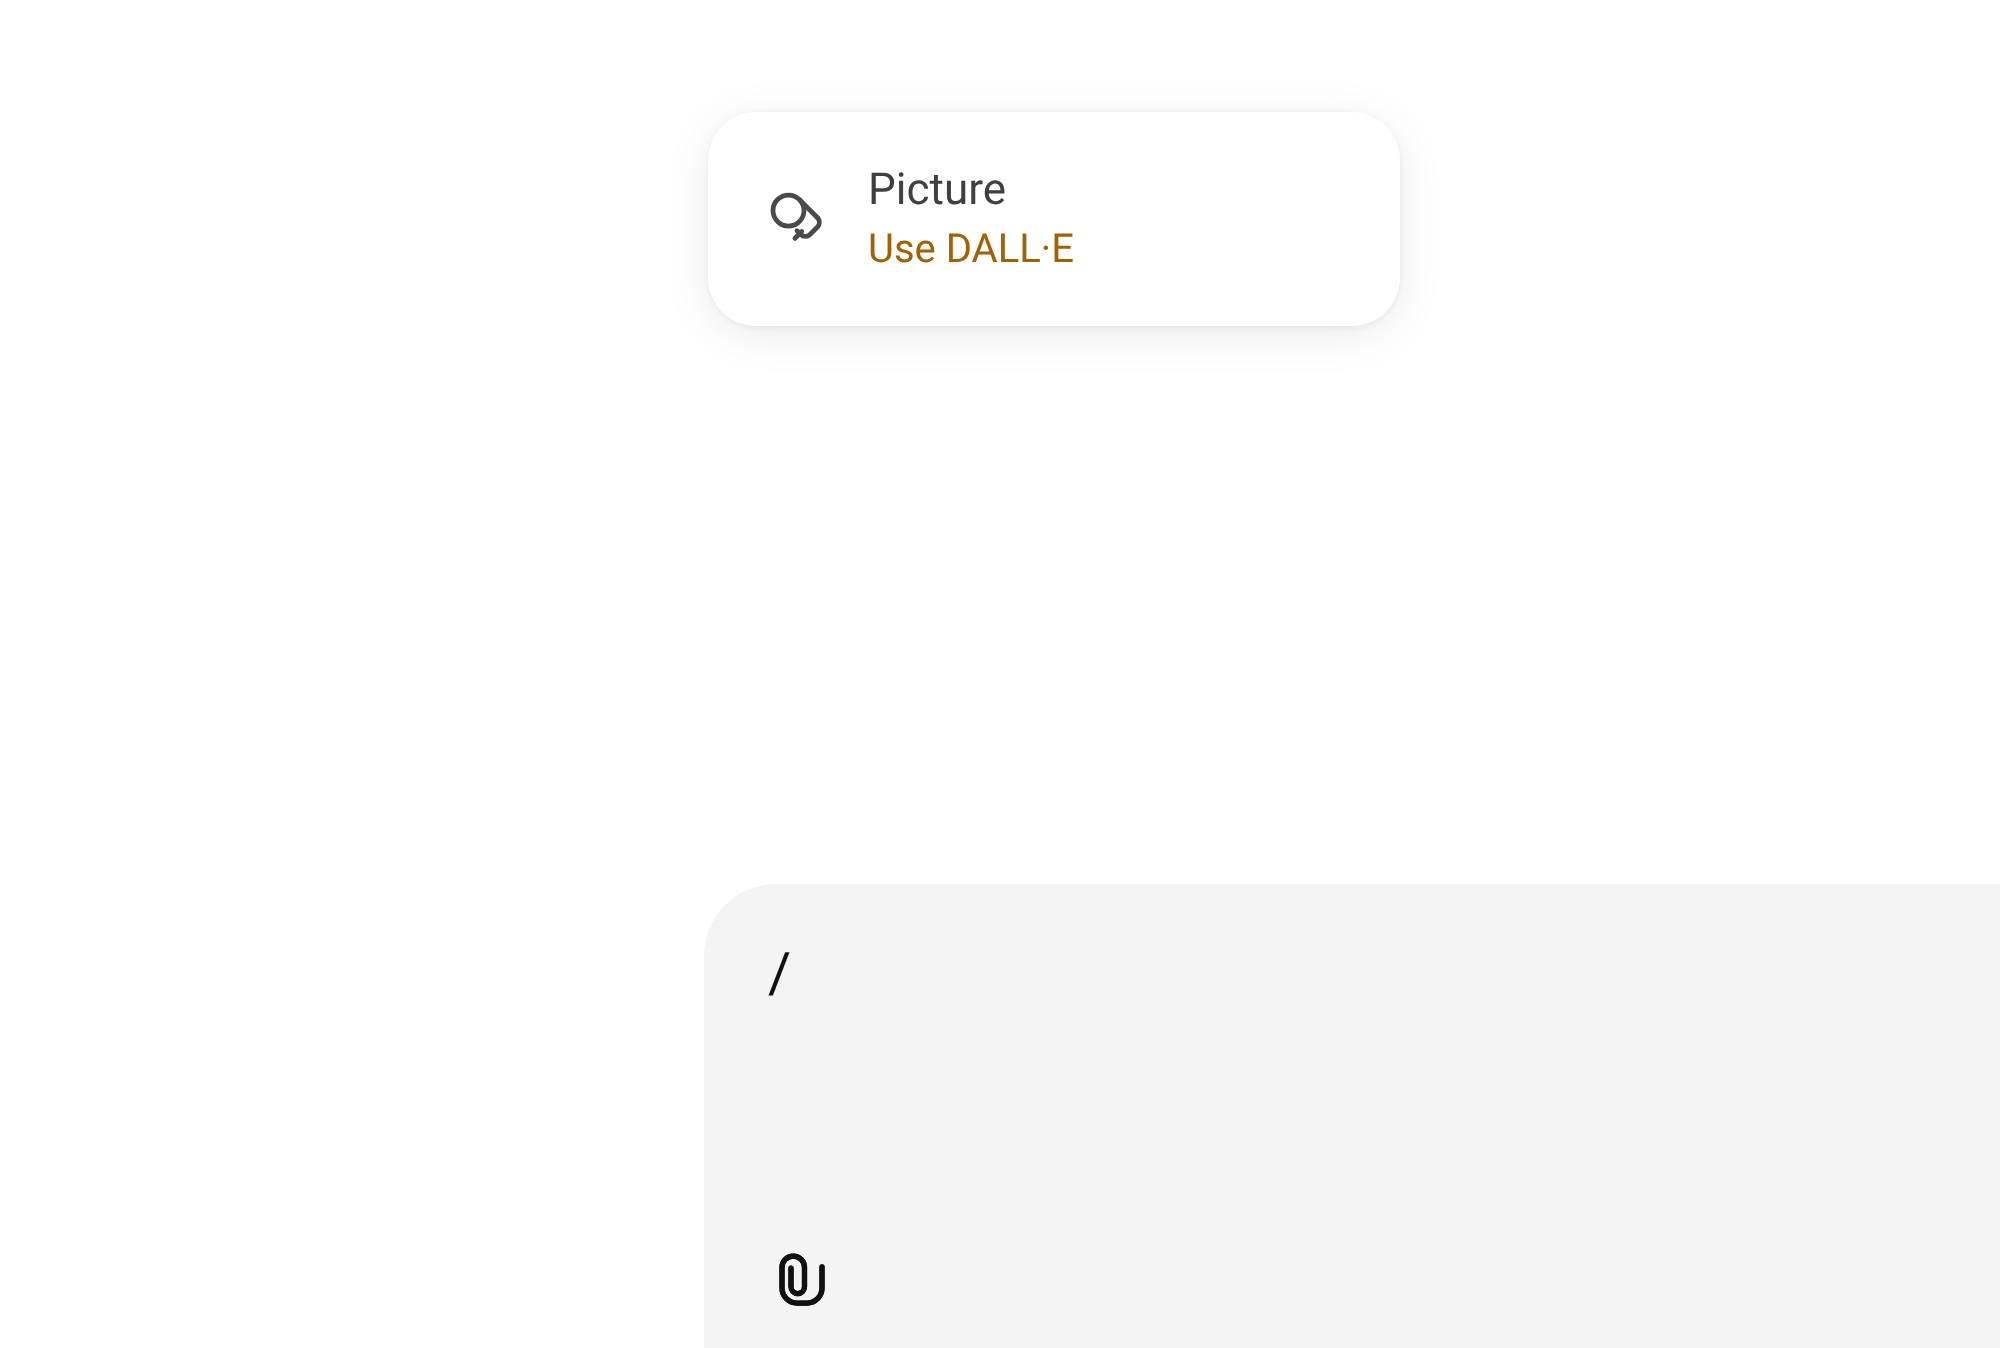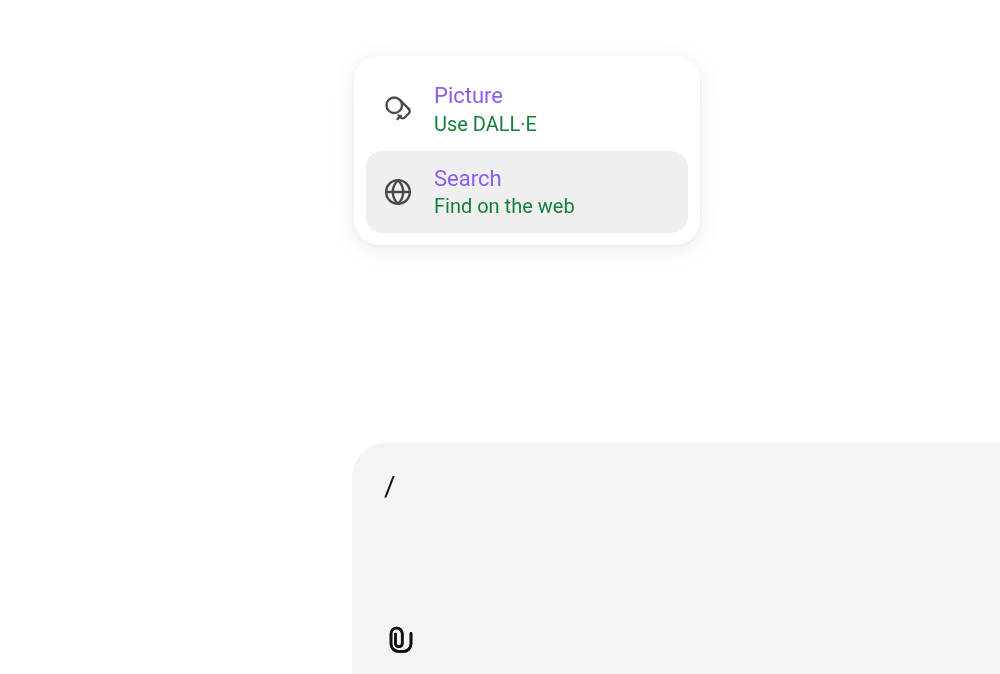--- a/index.html
+++ b/index.html
@@ -48,27 +48,27 @@
       height: 30px;
     }
     .menu-item-text {
       margin-left: 20px;
       display: flex;
       flex-direction: column;
     }
     .menu-item-title {
       font-size: 22px;
       font-weight: 400;
-      color: #8b5cf6;
+      color: #404040;
       line-height: 1.25;
     }
     .menu-item-subtitle {
       font-size: 20px;
       font-weight: 400;
-      color: #15803d;
+      color: #a16207;
       line-height: 1.3;
       margin-top: 1px;
     }
     .input-area {
       position: absolute;
       left: 352px;
       top: 442px;
       width: 650px;
       height: 234px;
       background: #f4f4f4;
@@ -115,33 +115,20 @@
         <path d="M20.6 11.9 C21.6 12.9 21.6 14.6 20.6 15.6 L17.6 18.6 C16.6 19.6 14.9 19.6 13.9 18.6 L12.4 17.1"></path>
         <path d="M11.6 20.1 L14.3 17.4"></path>
       </svg>
     </span>
     <div class="menu-item-text">
       <span class="menu-item-title">Picture</span>
       <span class="menu-item-subtitle">Use DALL·E</span>
     </div>
   </div>
 
-  <div class="menu-item highlighted">
-    <span class="menu-item-icon">
-      <svg viewBox="0 0 24 24" fill="none" stroke="currentColor" stroke-width="1.9" stroke-linecap="round" stroke-linejoin="round">
-        <circle cx="12" cy="12" r="9.5"></circle>
-        <line x1="2.5" y1="12" x2="21.5" y2="12"></line>
-        <path d="M12 2.5 C14.8 5.3 16.2 8.6 16.2 12 C16.2 15.4 14.8 18.7 12 21.5 C9.2 18.7 7.8 15.4 7.8 12 C7.8 8.6 9.2 5.3 12 2.5 Z"></path>
-      </svg>
-    </span>
-    <div class="menu-item-text">
-      <span class="menu-item-title">Search</span>
-      <span class="menu-item-subtitle">Find on the web</span>
-    </div>
-  </div>
 
 
 </div>
 
 <div class="input-area">
   <div class="input-text">/</div>
   <div class="input-toolbar">
     <span class="attach-button">
       <svg viewBox="0 0 24 24" fill="none" stroke="currentColor" stroke-width="2.1" stroke-linecap="round" stroke-linejoin="round">
         <path d="M8.5 3.2 C6.0 3.2 4.0 5.2 4.0 7.7 L4.0 16.0 C4.0 19.3 6.7 22.0 10.0 22.0 L14.0 22.0 C17.3 22.0 20.0 19.3 20.0 16.0 L20.0 7.5 L20.0 7.5 M20.0 7.5 L20.0 16.0 M8.5 3.2 C11.0 3.2 13.0 5.2 13.0 7.7 L13.0 15.5 C13.0 17.0 11.8 18.2 10.3 18.2 C8.8 18.2 7.6 17.0 7.6 15.5 L7.6 8.0"></path>

